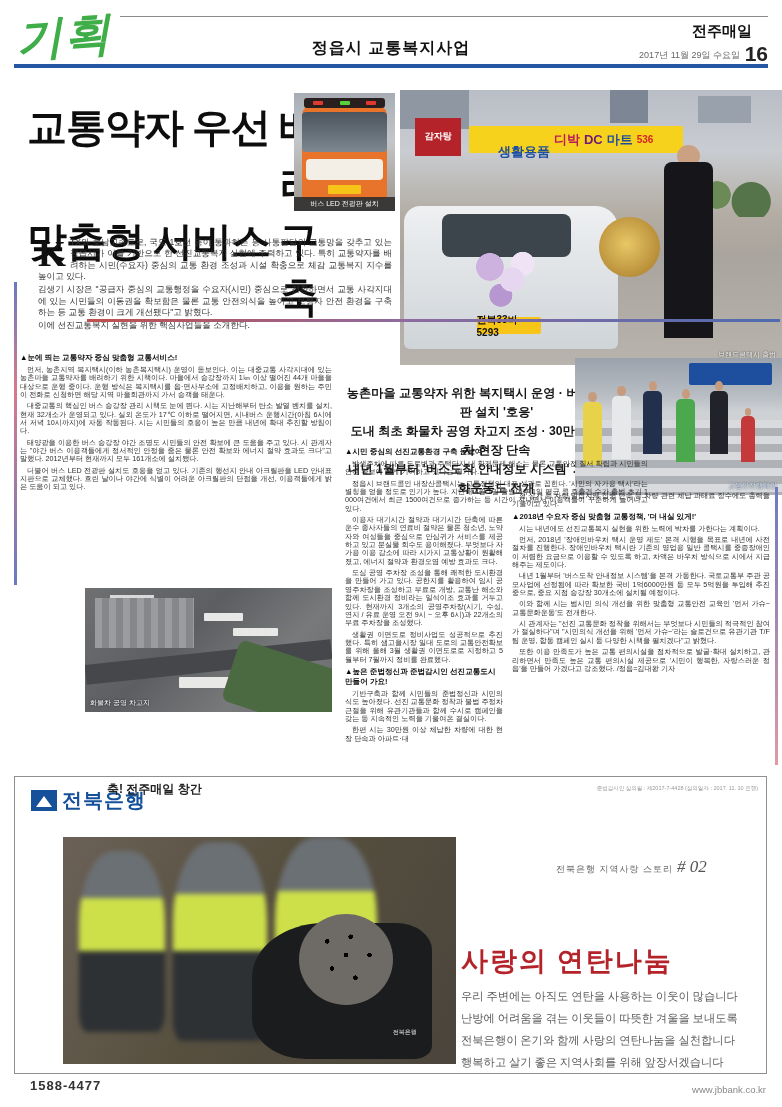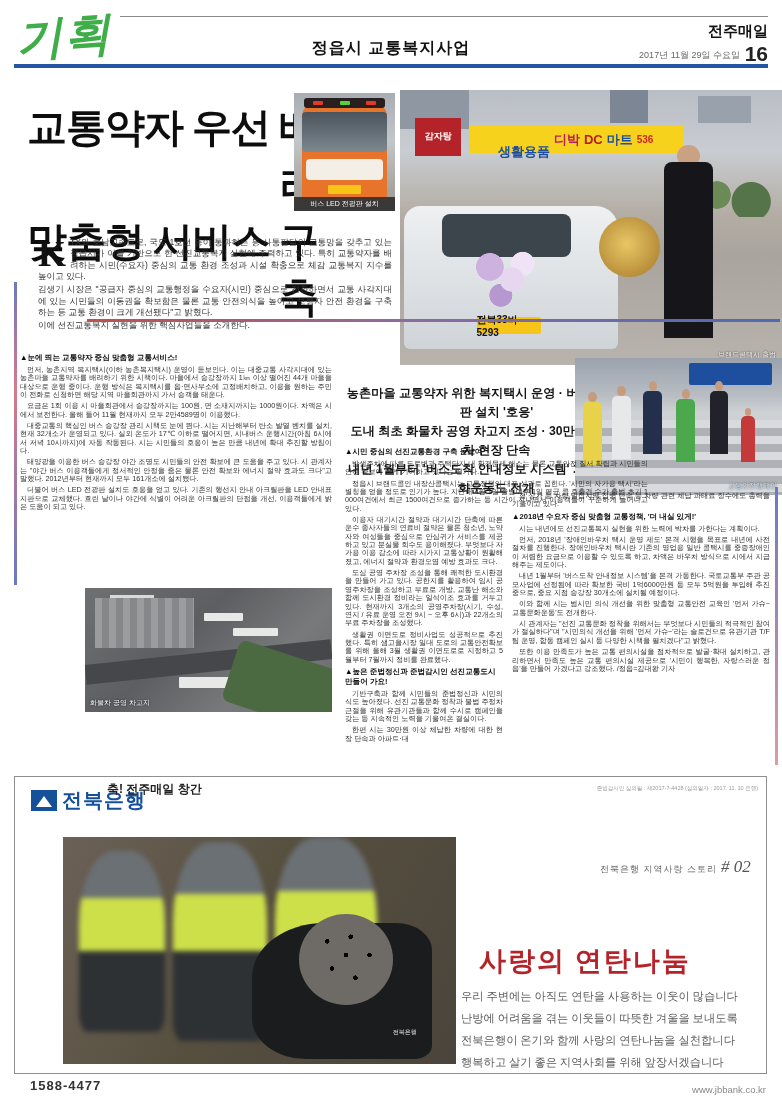--- a/index.html
+++ b/index.html
@@ -117,21 +117,21 @@
                  radial-gradient(circle 4px at 50% 45%,#000 55%,transparent 60%),#6e6a66;}
   .glove-text{position:absolute;right:10%;bottom:12%;font-size:6px;color:#eee;}
 </style>
 </head>
 <body>
 
 <div class="page">
 
   <div class="abs thin-rule" style="left:120px;top:16px;width:648px;"></div>
   <div class="abs logo" style="left:16px;top:6px;">기획</div>
-  <div class="abs paper-name" style="right:14px;top:22px;">전주매일</div>
+  <div class="abs paper-name" style="right:30px;top:22px;">전주매일</div>
   <div class="abs section-title" style="left:0;right:0;top:38px;text-align:center;">정읍시 교통복지사업</div>
   <div class="abs date-line" style="right:42px;top:49px;">2017년 11월 29일 수요일</div>
   <div class="abs page-num" style="right:14px;top:42px;">16</div>
   <div class="abs blue-rule" style="left:14px;right:14px;top:64px;"></div>
 
   <div class="abs headline" style="left:18px;top:100px;width:300px;text-align:right;">
     <div>교통약자 우선 배려</div>
     <div>맞춤형 서비스 구축</div>
   </div>
 
@@ -149,21 +149,21 @@
   </div>
 
   <div class="abs photo cer-photo" style="left:400px;top:90px;width:382px;height:275px;">
     <div class="cer-bldg" style="left:0;top:0;width:18%;height:14%;"></div>
     <div class="cer-bldg" style="left:55%;top:0;width:10%;height:12%;background:#7d8694;"></div>
     <div class="cer-bldg" style="left:78%;top:2%;width:14%;height:10%;background:#99a1ad;"></div>
     <div class="cer-sign-left">감자탕</div>
     <div class="cer-sign">
       <span style="color:#1e4f9e;margin-top:24px;">생활용품</span>
       <span style="color:#be185d;text-align:right;">디박</span>
-      <span style="color:#b91c1c;">DC</span>
+      <span style="color:#701a75;">DC</span>
       <span style="color:#1e4f9e;">마트</span>
       <span style="color:#d1262b;font-size:10px;">536</span>
     </div>
     <div class="cer-trees"></div>
     <div class="cer-car">
       <div class="cer-car-glass"></div>
       <div class="cer-bouquet"></div>
       <div class="cer-plate">전북33바 5293</div>
     </div>
     <div class="cer-gong"></div>
@@ -180,21 +180,20 @@
         <p>김생기 시장은 "공급자 중심의 교통행정을 수요자(시민) 중심으로 전환하면서 교통 사각지대에 있는 시민들의 이동권을 확보함은 물론 교통 안전의식을 높이고 보행자 안전 환경을 구축하는 등 교통 환경이 크게 개선됐다"고 밝혔다.</p>
         <p>이에 선진교통복지 실현을 위한 핵심사업들을 소개한다.</p>
       </div>
   </div>
   <div class="abs grad-rule-h" style="left:87px;top:319px;width:693px;"></div>
 
   <div class="abs" style="left:20px;top:350px;width:312px;">
     <div class="subhead">▲눈에 띄는 교통약자 중심 맞춤형 교통서비스!</div>
     <div class="bodytxt">
         <p>먼저, 농촌지역 복지택시(이하 농촌복지택시) 운영이 돋보인다. 이는 대중교통 사각지대에 있는 농촌마을 교통약자를 배려하기 위한 시책이다. 마을에서 승강장까지 1㎞ 이상 떨어진 44개 마을을 대상으로 운행 중이다. 운행 방식은 복지택시를 읍·면사무소에 고정배치하고, 이용을 원하는 주민이 전화로 신청하면 해당 지역 마을회관까지 가서 승객을 태운다.</p>
-        <p>요금은 1회 이용 시 마을회관에서 승강장까지는 100원, 면 소재지까지는 1000원이다. 차액은 시에서 보전한다. 올해 들어 11월 현재까지 모두 2만4589명이 이용했다.</p>
         <p>대중교통의 핵심인 버스 승강장 관리 시책도 눈에 띈다. 시는 지난해부터 탄소 발열 벤치를 설치, 현재 32개소가 운영되고 있다. 실외 온도가 17℃ 이하로 떨어지면, 시내버스 운행시간(아침 6시에서 저녁 10시까지)에 자동 작동된다. 시는 시민들의 호응이 높은 만큼 내년에 확대 추진할 방침이다.</p>
         <p>태양광을 이용한 버스 승강장 야간 조명도 시민들의 안전 확보에 큰 도움을 주고 있다. 시 관계자는 "야간 버스 이용객들에게 정서적인 안정을 줌은 물론 안전 확보와 에너지 절약 효과도 크다"고 말했다. 2012년부터 현재까지 모두 161개소에 설치됐다.</p>
         <p>더불어 버스 LED 전광판 설치도 호응을 얻고 있다. 기존의 행선지 안내 아크릴판을 LED 안내표지판으로 교체했다. 흐린 날이나 야간에 식별이 어려운 아크릴판의 단점을 개선, 이용객들에게 밝은 도움이 되고 있다.</p>
       </div>
   </div>
 
   <div class="abs summary" style="left:345px;top:384px;width:303px;">
       <p>농촌마을 교통약자 위한 복지택시 운영 · 버스 LED 전광판 설치 '호응'</p>
       <p>도내 최초 화물차 공영 차고지 조성 · 30만원 이상 체납차 현장 단속</p>
       <p>내년 1월부터 '버스도착 안내정보 시스템' 가동 · 교통문화운동도 전개</p>
@@ -268,25 +267,25 @@
 
     <div class="abs photo ad-photo" style="left:48px;top:60px;width:393px;height:227px;">
       <div class="vest" style="left:4%;top:6%;width:22%;height:80%;"></div>
       <div class="vest" style="left:28%;top:2%;width:24%;height:88%;"></div>
       <div class="vest" style="left:54%;top:0;width:26%;height:92%;"></div>
       <div class="briq-hand"></div>
       <div class="briquette"></div>
       <div class="glove-text">전북은행</div>
     </div>
 
-    <div class="abs" style="left:585px;top:80px;display:flex;align-items:baseline;gap:4px;">
+    <div class="abs" style="left:541px;top:80px;display:flex;align-items:baseline;gap:4px;">
       <span class="story-label">전북은행 지역사랑 스토리</span>
       <span class="story-num"># 02</span>
     </div>
-    <div class="abs ad-title" style="left:464px;top:166px;">사랑의 연탄나눔</div>
+    <div class="abs ad-title" style="left:446px;top:166px;">사랑의 연탄나눔</div>
     <div class="abs ad-body" style="left:446px;top:208px;width:300px;">
         <p>우리 주변에는 아직도 연탄을 사용하는 이웃이 많습니다</p>
         <p>난방에 어려움을 겪는 이웃들이 따뜻한 겨울을 보내도록</p>
         <p>전북은행이 온기와 함께 사랑의 연탄나눔을 실천합니다</p>
         <p>행복하고 살기 좋은 지역사회를 위해 앞장서겠습니다</p>
       </div>
   </div>
 
   <div class="abs phone" style="left:30px;top:1078px;">1588-4477</div>
   <div class="abs website" style="right:16px;top:1084px;">www.jbbank.co.kr</div>

